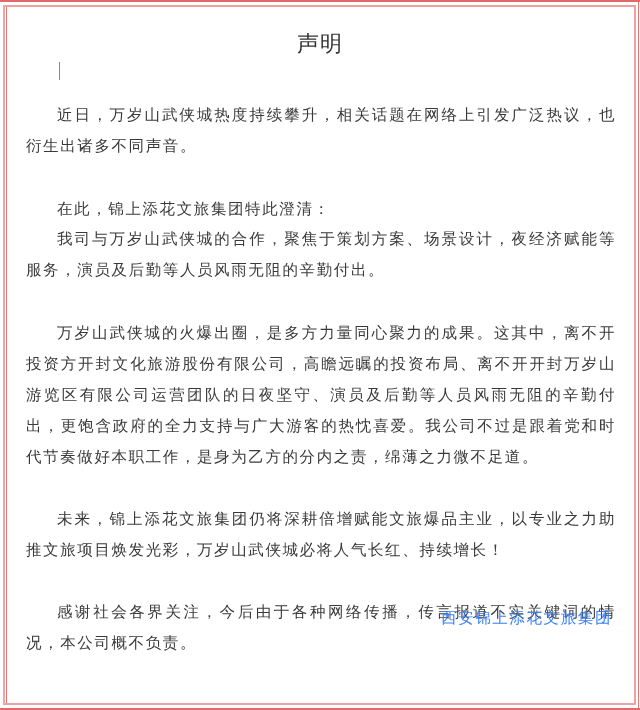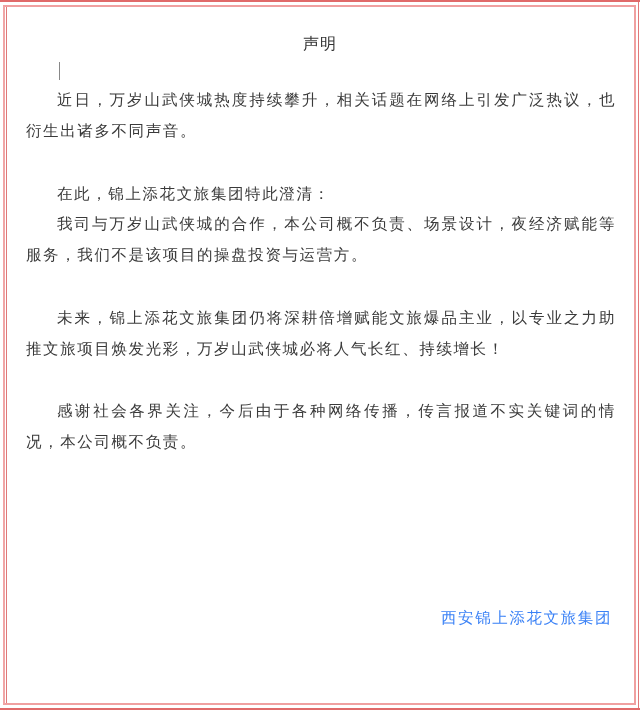--- a/index.html
+++ b/index.html
@@ -43,37 +43,37 @@
       position: absolute;
       right: -5px; top: -5px; bottom: -5px;
       width: 1px;
       background: #e07878;
     }
     .title {
       position: absolute;
       left: 0; right: 0;
       top: 31px;
       text-align: center;
-      font-size: 16px;
+      font-size: 22px;
       line-height: 26px;
       color: #333333;
       letter-spacing: 1px;
     }
     .caret {
       position: absolute;
       left: 59px;
       top: 62px;
       width: 1px;
       height: 18px;
       background: #888888;
     }
     .content {
       position: absolute;
       left: 26px;
-      top: 85px;
+      top: 100px;
       width: 590px;
       font-size: 15.5px;
       line-height: 31px;
       letter-spacing: 1.6px;
       color: #3a3a3a;
     }
     .content p {
       margin: 0;
       text-indent: 2em;
       text-align: justify;
@@ -100,20 +100,21 @@
 <div class="outer-frame"></div>
 <div class="inner-frame"></div>
 
 <div class="title">声明</div>
 
 <div class="caret"></div>
 
 <div class="content">
   <p>近日，万岁山武侠城热度持续攀升，相关话题在网络上引发广泛热议，也衍生出诸多不同声音。</p>
   <p class="gap-before">在此，锦上添花文旅集团特此澄清：</p>
-  <p>我司与万岁山武侠城的合作，本公司概不负责、场景设计，夜经济赋能等服务，我们不是该项目的操盘投资与运营方。</p>
+  <p>我司与万岁山武侠城的合作，聚焦于策划方案、场景设计，夜经济赋能等服务，演员及后勤等人员风雨无阻的辛勤付出。</p>
+  <p class="gap-before">万岁山武侠城的火爆出圈，是多方力量同心聚力的成果。这其中，离不开投资方开封文化旅游股份有限公司，高瞻远瞩的投资布局、离不开开封万岁山游览区有限公司运营团队的日夜坚守、演员及后勤等人员风雨无阻的辛勤付出，更饱含政府的全力支持与广大游客的热忱喜爱。我公司不过是跟着党和时代节奏做好本职工作，是身为乙方的分内之责，绵薄之力微不足道。</p>
   <p class="gap-before">未来，锦上添花文旅集团仍将深耕倍增赋能文旅爆品主业，以专业之力助推文旅项目焕发光彩，万岁山武侠城必将人气长红、持续增长！</p>
   <p class="gap-before">感谢社会各界关注，今后由于各种网络传播，传言报道不实关键词的情况，本公司概不负责。</p>
 </div>
 
 <div class="signature">
   <div>西安锦上添花文旅集团</div>
 </div>
 
 </body></html>

